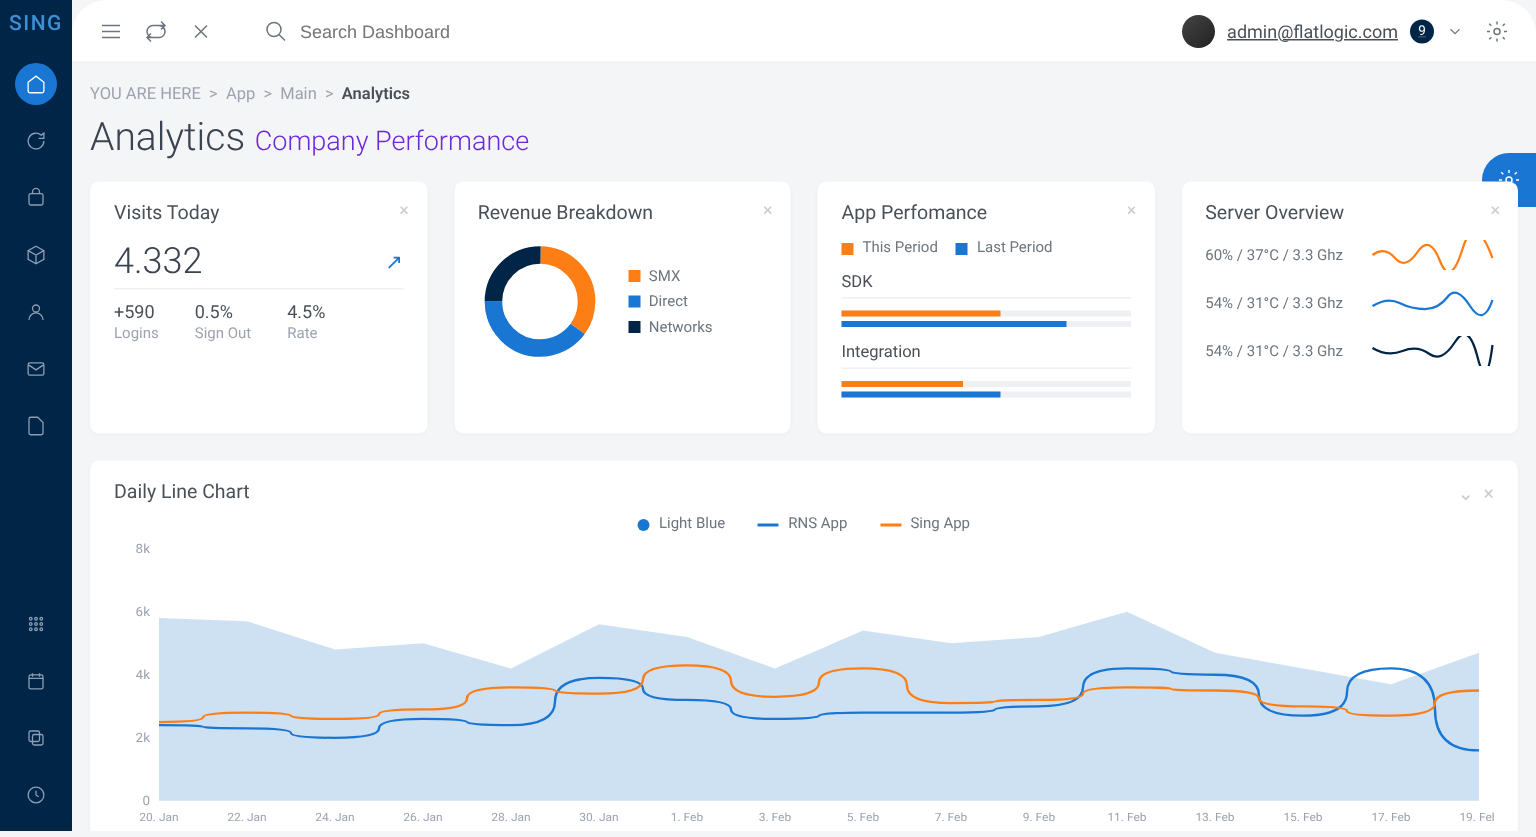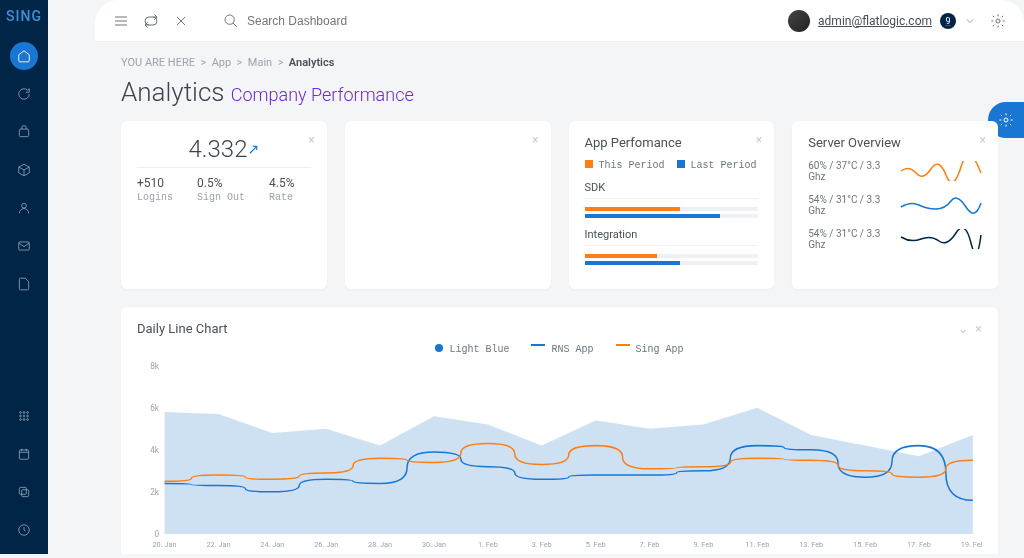--- a/index.html
+++ b/index.html
@@ -1,17 +1,17 @@
 <!DOCTYPE html>
 <html><head>
 <meta charset="utf-8">
 <style>
 * { box-sizing: border-box; margin: 0; padding: 0; }
 body { font-family: -apple-system, BlinkMacSystemFont, 'Segoe UI', Roboto, sans-serif; background: #f4f5f7; color: #686b78; font-size: 13px; }
-.app { display: flex; height: 554px; width: 1024px; overflow: hidden; gap: 47px; }
+.app { display: flex; height: 554px; width: 1024px; overflow: hidden; }
 
 
 .sidebar { width: 48px; background: #002547; display: flex; flex-direction: column; align-items: center; padding-top: 8px; }
 .logo { color: #3d8fd6; font-size: 14px; font-weight: 500; letter-spacing: 1px; margin-bottom: 18px; padding: 0 4px; }
 .nav-item { width: 28px; height: 28px; display: flex; align-items: center; justify-content: center; margin-bottom: 10px; border-radius: 50%; cursor: pointer; }
 .nav-item.active { background: #1976d2; }
 .nav-item svg { width: 14px; height: 14px; fill: none; stroke: #8a9eb5; stroke-width: 1.5; }
 .nav-item.active svg { stroke: #fff; }
 .nav-spacer { flex: 1; }
 
@@ -22,43 +22,43 @@
 .topbar { height: 42px; display: flex; align-items: center; padding: 0 18px; gap: 14px; border-bottom: 1px solid #eef0f3; }
 .topbar-icon { width: 16px; height: 16px; stroke: #6c757d; fill: none; stroke-width: 1.5; cursor: pointer; }
 .search-wrap { display: flex; align-items: center; gap: 8px; margin-left: 20px; }
 .search-input { border: none; outline: none; font-size: 12px; color: #6c757d; width: 160px; }
 .topbar-spacer { flex: 1; }
 .user { display: flex; align-items: center; gap: 8px; font-size: 12px; color: #495057; text-decoration: underline; }
 .avatar { width: 22px; height: 22px; border-radius: 50%; background: linear-gradient(135deg,#444,#222); }
 .badge { background: #002547; color: #fff; width: 16px; height: 16px; border-radius: 50%; font-size: 9px; display: flex; align-items: center; justify-content: center; }
 
 
-.content { flex: 1; padding: 14px 26px; overflow: auto; background: #f4f5f7; position: relative; }
+.content { flex: 1; padding: 14px 12px; overflow: auto; background: #f4f5f7; position: relative; }
 .breadcrumb { font-size: 11px; color: #9ca3af; margin-bottom: 8px; }
 .breadcrumb span:last-child { color: #495057; font-weight: 600; }
 .page-title { font-size: 26px; font-weight: 300; color: #3b4250; margin-bottom: 14px; }
 .page-title .sub { font-size: 18px; color: #6d28d9; font-weight: 300; }
 
 .cards { display: grid; grid-template-columns: repeat(4, 1fr); gap: 18px; margin-bottom: 18px; }
 .card { background: #fff; border-radius: 6px; padding: 14px 16px; box-shadow: 0 1px 3px rgba(0,0,0,0.03); position: relative; }
 .card-title { font-size: 13px; color: #495057; font-weight: 400; margin-bottom: 10px; }
 .card-close { position: absolute; top: 12px; right: 12px; font-size: 12px; color: #ccc; cursor: pointer; }
 
 
-.visits-num { font-size: 24px; font-weight: 300; color: #3b4250; margin-bottom: 2px; display: flex; align-items: center; justify-content: center; }
+.visits-num { font-size: 24px; font-weight: 300; color: #3b4250; margin-bottom: 2px; display: flex; align-items: center; justify-content: space-between; }
 .arrow-up { color: #1976d2; font-size: 14px; }
 .visits-stats { display: flex; gap: 24px; }
 .stat-val { font-size: 12px; color: #495057; margin-bottom: 2px; }
-.stat-lbl { font-size: 10px; color: #9ca3af; font-family: Liberation Mono, monospace; }
+.stat-lbl { font-size: 10px; color: #9ca3af; }
 
 
 .revenue-body { display: flex; align-items: center; gap: 18px; }
 .donut { width: 82px; height: 82px; }
 .legend-sm { display: flex; flex-direction: column; gap: 6px; }
-.legend-item { display: flex; align-items: flex-start; gap: 6px; font-size: 10px; color: #6c757d; font-family: Liberation Mono, monospace; }
+.legend-item { display: flex; align-items: center; gap: 6px; font-size: 10px; color: #6c757d; }
 .legend-dot { width: 8px; height: 8px; }
 
 
 .perf-legend { display: flex; gap: 12px; font-size: 9px; margin-bottom: 10px; }
 .perf-section { font-size: 11px; color: #495057; margin-bottom: 4px; }
 .bars { margin-bottom: 10px; }
 .bar-track { height: 4px; background: #eef0f3; margin-bottom: 3px; position: relative; }
 .bar-fill { height: 100%; position: absolute; left: 0; }
 
 
@@ -207,43 +207,66 @@
         <svg viewBox="0 0 24 24">
             <circle cx="12" cy="12" r="3"></circle>
             <path d="M12 2v3M12 19v3M4.2 4.2l2.1 2.1M17.7 17.7l2.1 2.1M2 12h3M19 12h3M4.2 19.8l2.1-2.1M17.7 6.3l2.1-2.1"></path>
           </svg>
       </div>
 
       <div class="cards">
 
         <div class="card">
           <span class="card-close">×</span>
+          <div class="card-title">Visits Today</div>
           <div class="visits-num">
             <span>4.332</span>
             <span class="arrow-up">↗</span>
           </div>
           <hr class="div">
           <div class="visits-stats">
             <div>
-                <div class="stat-val">+510</div>
+                <div class="stat-val">+590</div>
                 <div class="stat-lbl">Logins</div>
               </div>
             <div>
                 <div class="stat-val">0.5%</div>
                 <div class="stat-lbl">Sign Out</div>
               </div>
             <div>
                 <div class="stat-val">4.5%</div>
                 <div class="stat-lbl">Rate</div>
               </div>
           </div>
         </div>
 
         <div class="card">
           <span class="card-close">×</span>
+          <div class="card-title">Revenue Breakdown</div>
+          <div class="revenue-body">
+            <svg class="donut" viewBox="0 0 42 42">
+              <circle cx="21" cy="21" r="15.9" fill="none" stroke="#fd7e14" stroke-width="6" stroke-dasharray="35 65" stroke-dashoffset="25"></circle>
+              <circle cx="21" cy="21" r="15.9" fill="none" stroke="#1976d2" stroke-width="6" stroke-dasharray="40 60" stroke-dashoffset="-10"></circle>
+              <circle cx="21" cy="21" r="15.9" fill="none" stroke="#002547" stroke-width="6" stroke-dasharray="25 75" stroke-dashoffset="-50"></circle>
+            </svg>
+            <div class="legend-sm">
+              <div class="legend-item">
+                  <span class="legend-dot" style="background:#fd7e14"></span>
+                  <span>SMX</span>
+                </div>
+              <div class="legend-item">
+                  <span class="legend-dot" style="background:#1976d2"></span>
+                  <span>Direct</span>
+                </div>
+              <div class="legend-item">
+                  <span class="legend-dot" style="background:#002547"></span>
+                  <span>Networks</span>
+                </div>
+            </div>
+          </div>
         </div>
 
         <div class="card">
           <span class="card-close">×</span>
           <div class="card-title">App Perfomance</div>
           <div class="perf-legend">
             <div class="legend-item">
                 <span class="legend-dot" style="background:#fd7e14"></span>
                 <span>This Period</span>
               </div>

